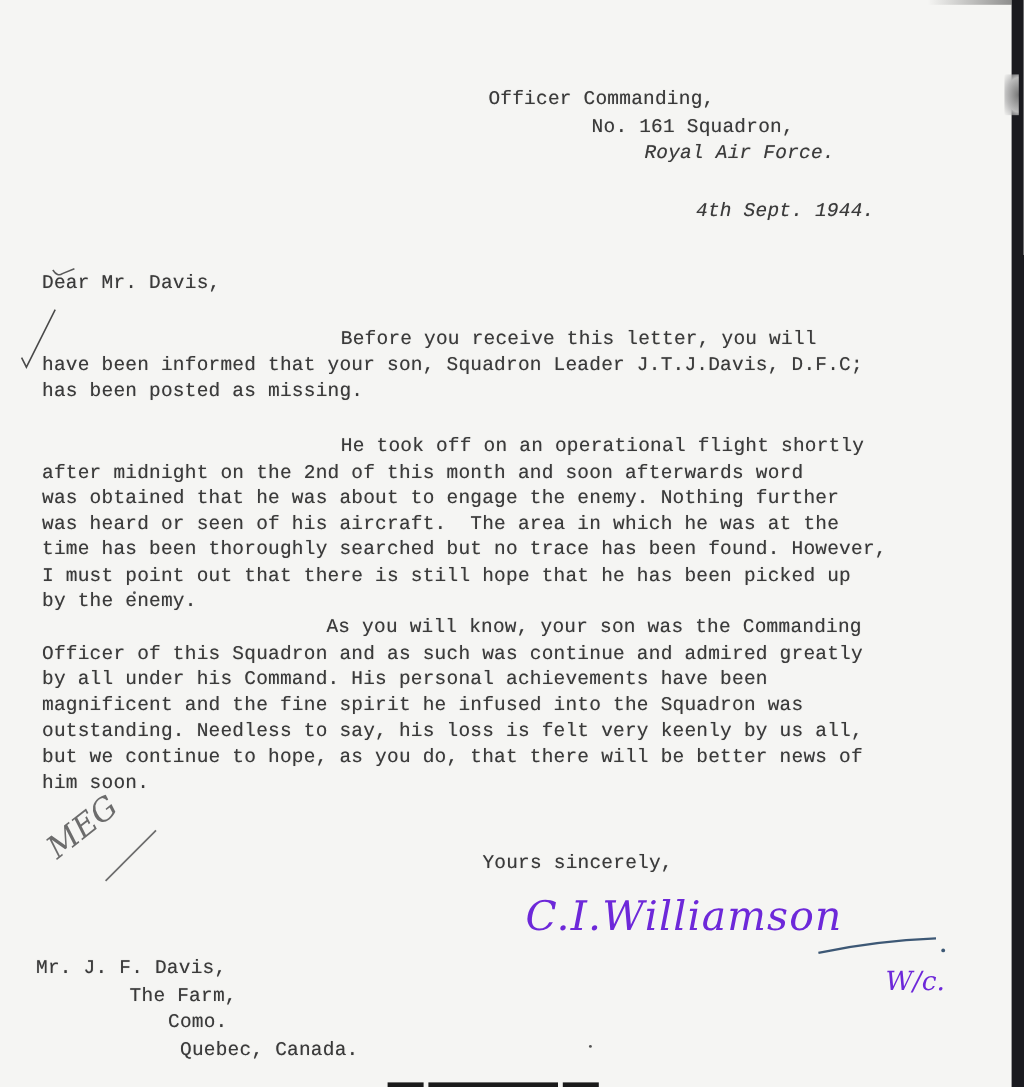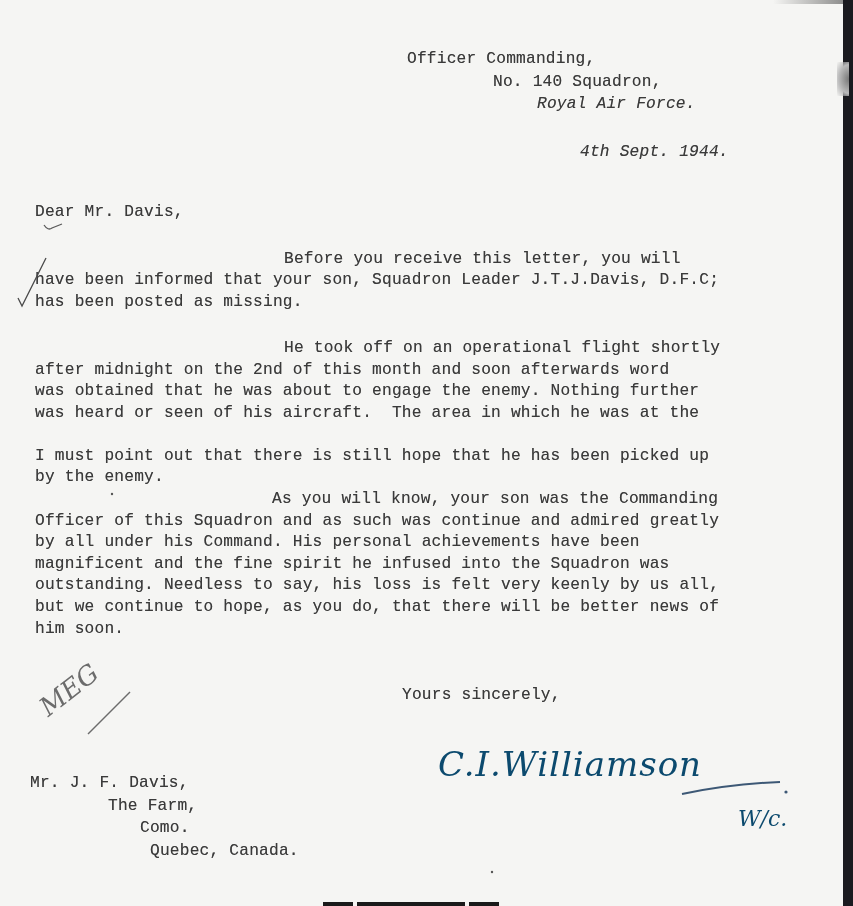--- a/index.html
+++ b/index.html
@@ -24,64 +24,66 @@
   }
   .tab-bump {
     position: absolute; right: 4px; top: 62px; width: 12px; height: 34px;
     background: radial-gradient(ellipse at right, #777 0%, #bbb 60%, rgba(0,0,0,0) 100%);
   }
   .line {
     position: absolute; white-space: pre;
     font-size: 16.2px; line-height: 21px;
     letter-spacing: 0.2px;
     text-shadow: 0 0 0.6px rgba(40,40,40,0.5);
+    margin-top: 24px;
   }
   .sig {
     position: absolute;
     font-family: "DejaVu Serif", serif;
     font-style: italic;
-    color: #0c4a6e;
+    color: #6d28d9;
   }
   .pencil {
     position: absolute;
     font-family: "DejaVu Serif", serif;
     font-style: italic;
     color: #6c6c6c;
   }
   .bottom-bar {
     position: absolute; top: 902px; height: 4px; background: #1a1a1a;
   }
   svg { position: absolute; overflow: visible; }
 </style>
 </head>
 <body>
 
 <div class="page">
 
   <div class="line" style="left:407px; top:49px;">Officer Commanding,</div>
-  <div class="line" style="left:493px; top:72px;">No. 140 Squadron,</div>
+  <div class="line" style="left:493px; top:72px;">No. 161 Squadron,</div>
   <div class="line" style="left:537px; top:94px;font-style:italic;">Royal Air Force.</div>
   <div class="line" style="left:580px; top:142px;font-style:italic;">4th Sept. 1944.</div>
 
   <div class="line" style="left:35px; top:202px;">Dear Mr. Davis,</div>
   <svg style="left:42px; top:222px;" width="24" height="10">
     <path d="M2 3 Q6 9 10 6 L20 2" stroke="#5a5a5a" stroke-width="1.3" fill="none"></path>
   </svg>
 
   <div class="line" style="left:35px; top:270px;">have been informed that your son, Squadron Leader J.T.J.Davis, D.F.C;</div>
   <div class="line" style="left:284px; top:249px;">Before you receive this letter, you will</div>
   <div class="line" style="left:35px; top:292px;text-align:center;">has been posted as missing.</div>
   <svg style="left:16px; top:256px;" width="36" height="56">
     <path d="M2 42 L6 50 L30 2" stroke="#4a4a4a" stroke-width="1.3" fill="none"></path>
   </svg>
 
   <div class="line" style="left:284px; top:338px;">He took off on an operational flight shortly</div>
   <div class="line" style="left:35px; top:360px;">after midnight on the 2nd of this month and soon afterwards word</div>
   <div class="line" style="left:35px; top:381px;">was obtained that he was about to engage the enemy. Nothing further</div>
   <div class="line" style="left:35px; top:403px;text-align:right;">was heard or seen of his aircraft.  The area in which he was at the</div>
+  <div class="line" style="left:35px; top:424px;">time has been thoroughly searched but no trace has been found. However,</div>
   <div class="line" style="left:35px; top:446px;">I must point out that there is still hope that he has been picked up</div>
   <div class="line" style="left:35px; top:467px;">by the enemy.</div>
 
   <div class="line" style="left:272px; top:489px;">As you will know, your son was the Commanding</div>
   <div class="line" style="left:35px; top:511px;">Officer of this Squadron and as such was continue and admired greatly</div>
   <div class="line" style="left:35px; top:532px;">by all under his Command. His personal achievements have been</div>
   <div class="line" style="left:35px; top:554px;">magnificent and the fine spirit he infused into the Squadron was</div>
   <div class="line" style="left:35px; top:575px;">outstanding. Needless to say, his loss is felt very keenly by us all,</div>
   <div class="line" style="left:35px; top:597px;">but we continue to hope, as you do, that there will be better news of</div>
   <div class="line" style="left:35px; top:619px;">him soon.</div>

